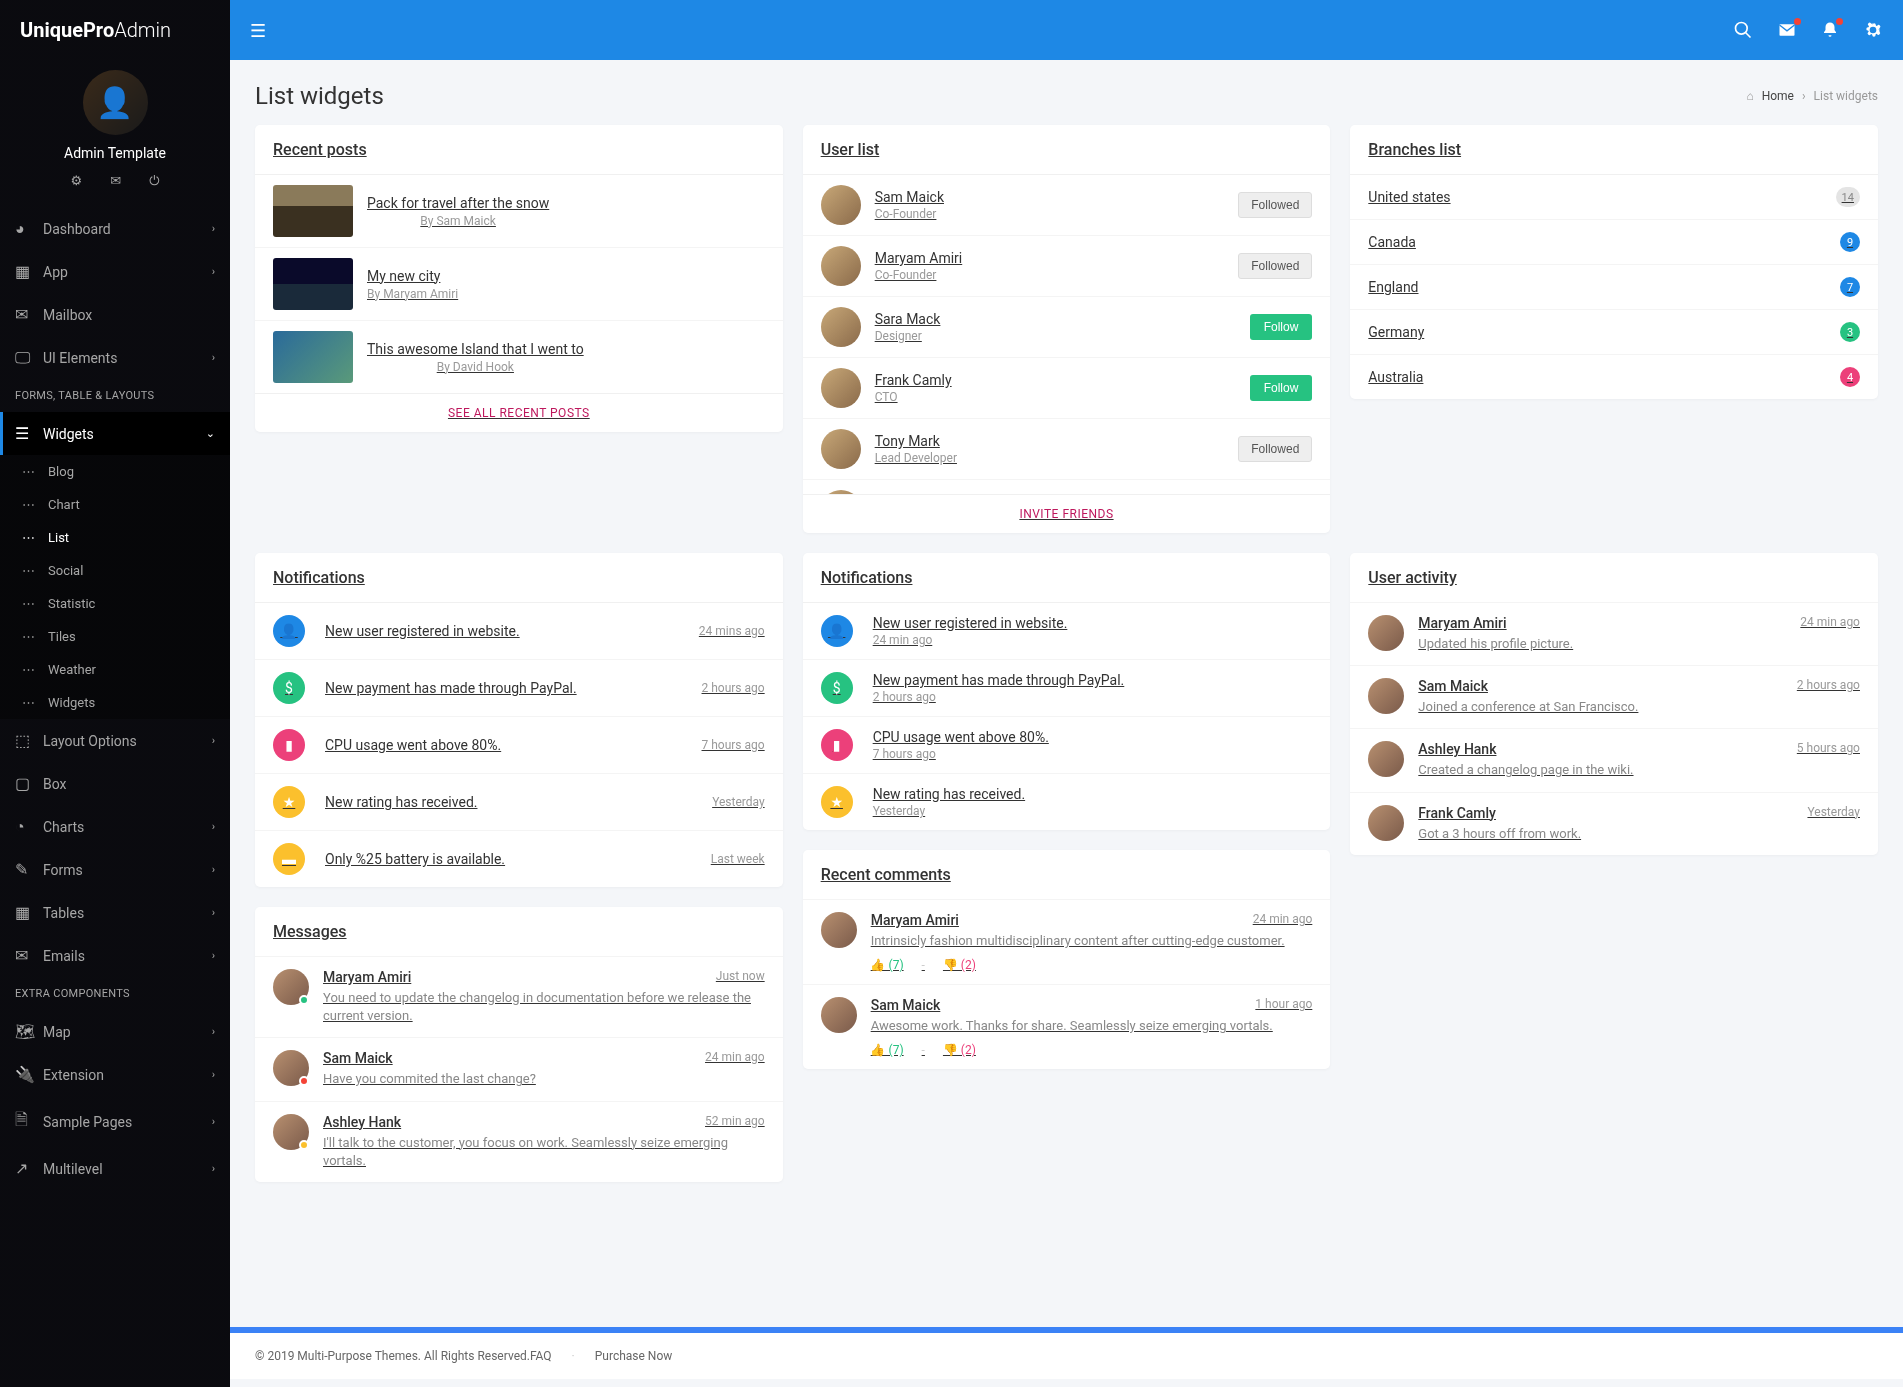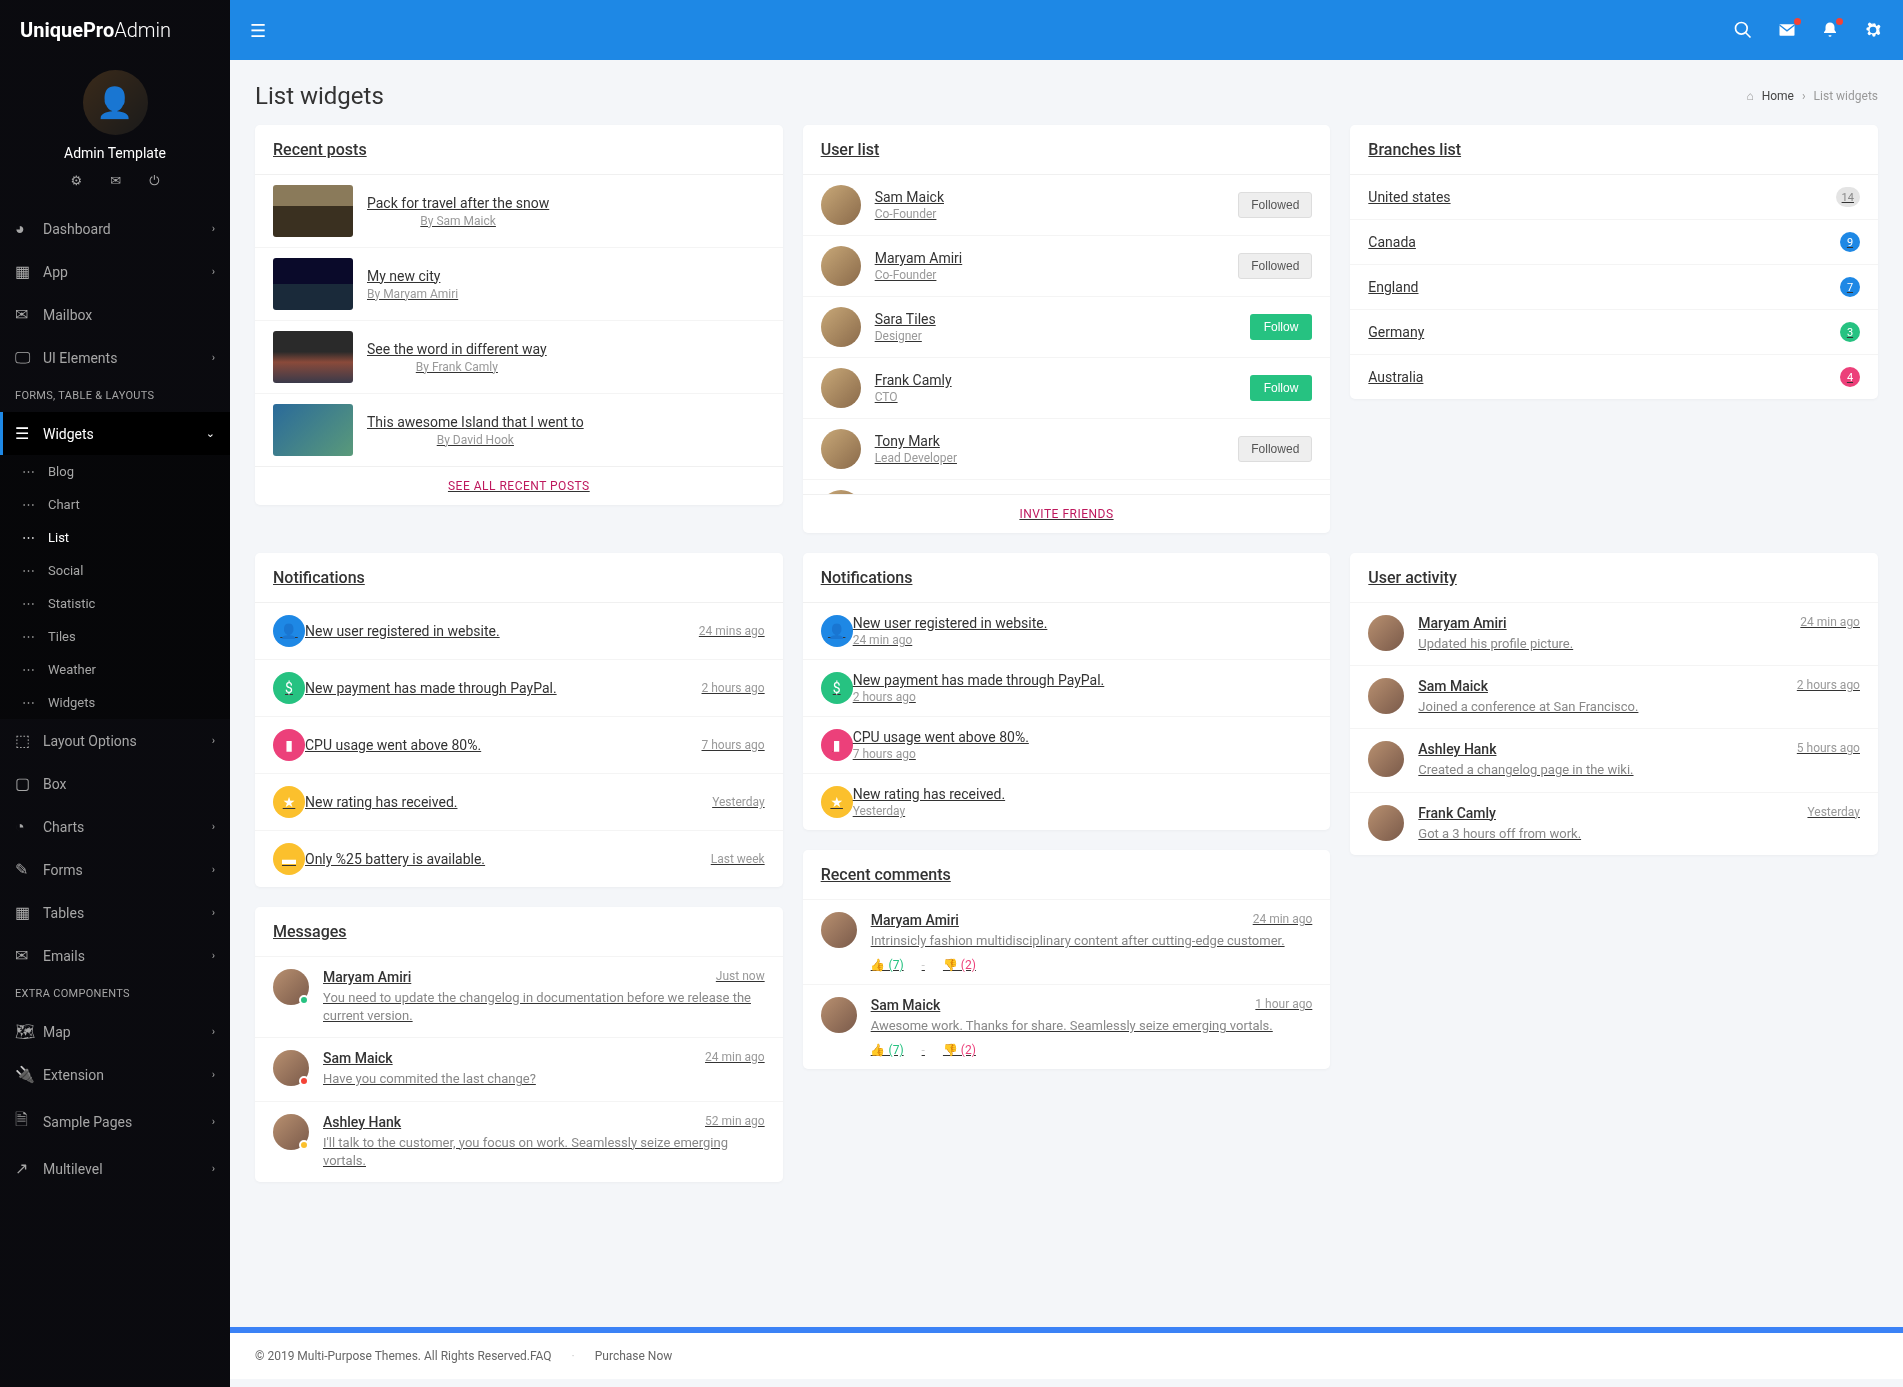--- a/index.html
+++ b/index.html
@@ -71,21 +71,21 @@
 .user-scroll::-webkit-scrollbar-thumb { background: #ccc; border-radius: 3px; }
 
 .branch-list > li { display: flex; justify-content: space-between; align-items: center; padding: 12px 18px; border-top: 1px solid #f4f4f4; gap: 8px; }
 .badge { min-width: 20px; height: 20px; border-radius: 10px; font-size: 11px; display: inline-flex; align-items: center; justify-content: center; color: #fff; padding: 0 6px; }
 .badge-gray { background: #e4e4e4; color: #888; }
 .badge-blue { background: #1e88e5; }
 .badge-green { background: #26c281; }
 .badge-pink { background: #ec407a; }
 .badge-yellow { background: #fbc02d; }
 
-.notif-list > li { display: flex; gap: 0; padding: 12px 18px; border-top: 1px solid #f4f4f4; }
+.notif-list > li { display: flex; gap: 20px; padding: 12px 18px; border-top: 1px solid #f4f4f4; }
 .notif-icon { width: 32px; height: 32px; border-radius: 50%; color: #fff; display: flex; align-items: center; justify-content: center; font-size: 14px; flex-shrink: 0; }
 .bg-blue { background: #1e88e5; }
 .bg-green { background: #26c281; }
 .bg-pink { background: #ec407a; }
 .bg-yellow { background: #fbc02d; }
 .notif-body { flex: 1; }
 .notif-time { margin-left: auto; color: #999; font-size: 12px; }
 .notif-body .sub { color: #999; font-size: 12px; margin-top: 2px; }
 
 .activity-list > li, .msg-list > li, .comment-list > li { display: flex; gap: 14px; padding: 12px 18px; border-top: 1px solid #f4f4f4; }
@@ -342,27 +342,20 @@
                 </div>
               </li>
               <li>
                 <div class="thumb t2"></div>
     <div class="media-body">
                   <div class="title">My new city</div>
     <div class="by">By Maryam Amiri</div>
                 </div>
               </li>
               <li>
-                <div class="thumb t3"></div>
-    <div class="media-body">
-                  <div class="title">See the word in different way</div>
-    <div class="by">By Frank Camly</div>
-                </div>
-              </li>
-              <li>
                 <div class="thumb t4"></div>
     <div class="media-body">
                   <div class="title">This awesome Island that I went to</div>
     <div class="by">By David Hook</div>
                 </div>
               </li>
             </ul>
           <div class="box-footer"><a href="#">SEE ALL RECENT POSTS</a></div>
         </div>
       </div>
@@ -384,21 +377,21 @@
                   <div class="avatar"></div>
     <div class="media-body">
                     <div class="name">Maryam Amiri</div>
     <div class="role">Co-Founder</div>
                   </div>
     <div class="action"><button class="btn-followed">Followed</button></div>
                 </li>
                 <li>
                   <div class="avatar"></div>
     <div class="media-body">
-                    <div class="name">Sara Tiles</div>
+                    <div class="name">Sara Mack</div>
     <div class="role">Designer</div>
                   </div>
     <div class="action"><button class="btn-follow">Follow</button></div>
                 </li>
                 <li>
                   <div class="avatar"></div>
     <div class="media-body">
                     <div class="name">Frank Camly</div>
     <div class="role">CTO</div>
                   </div>

